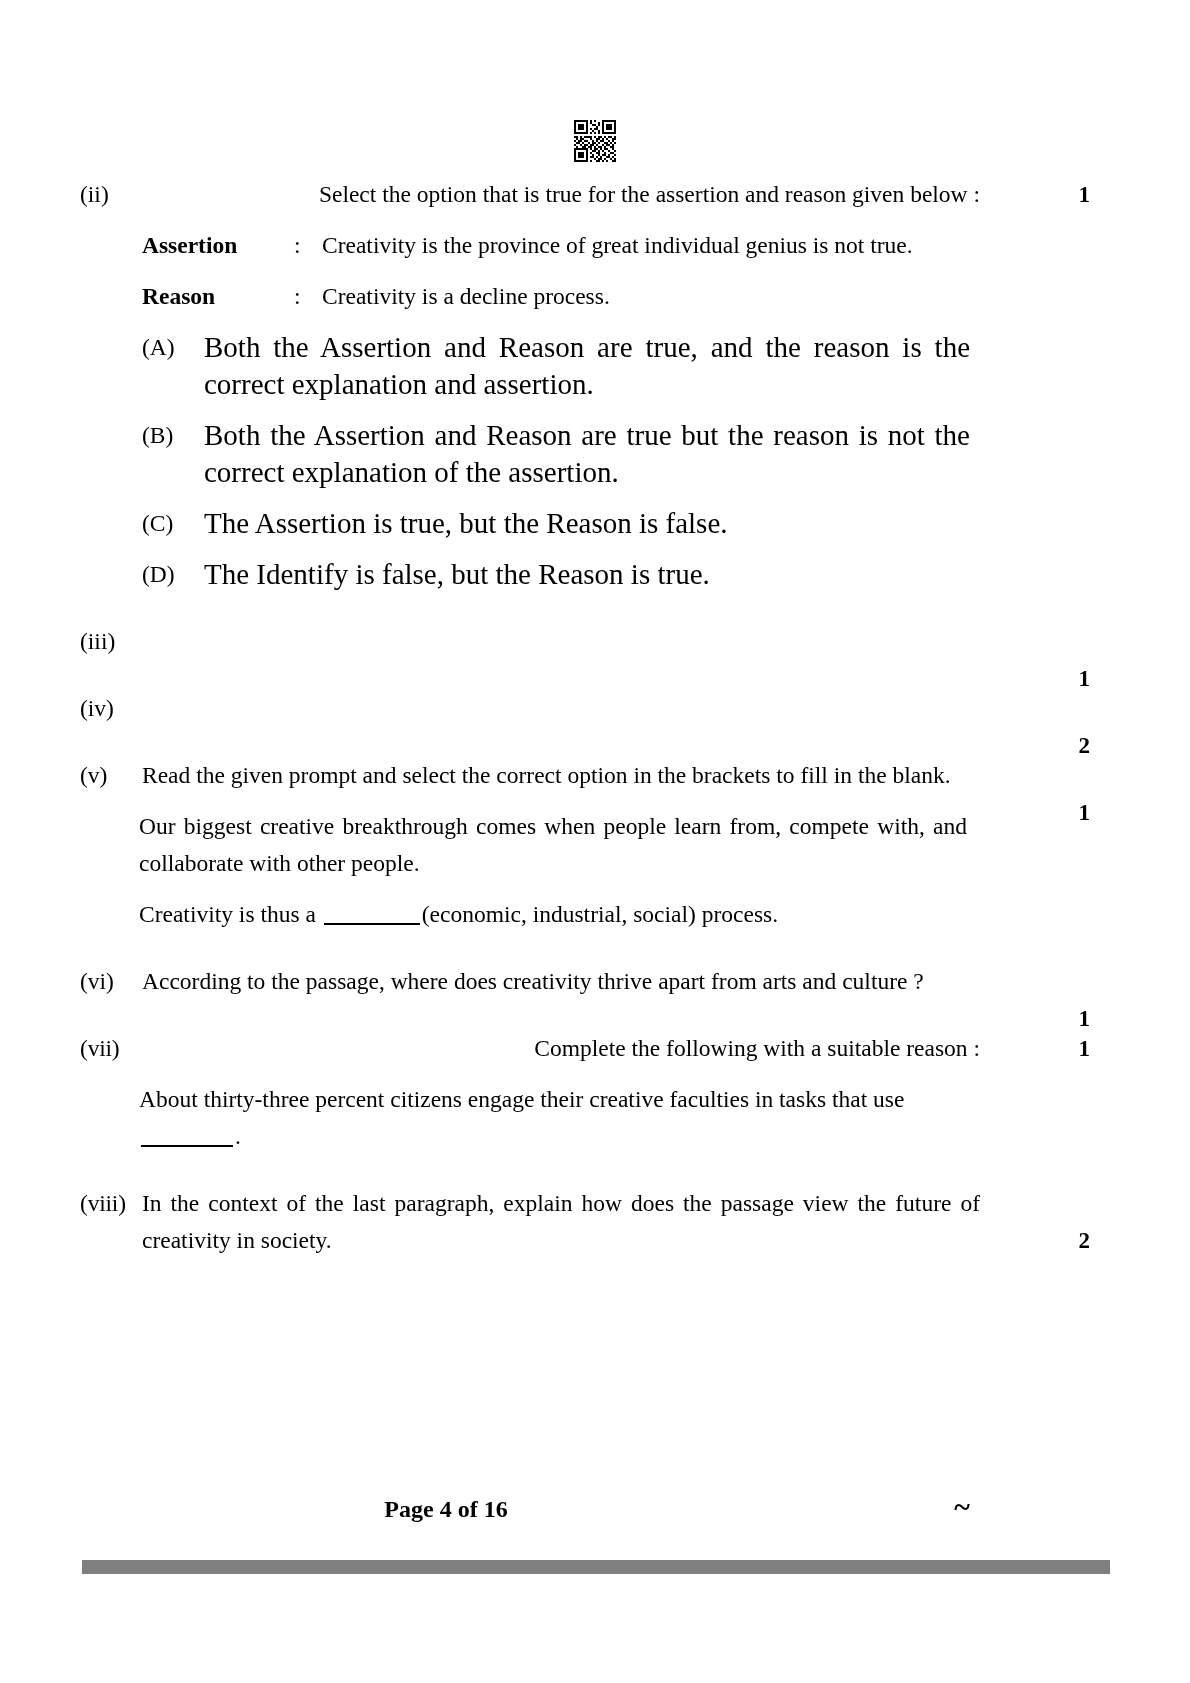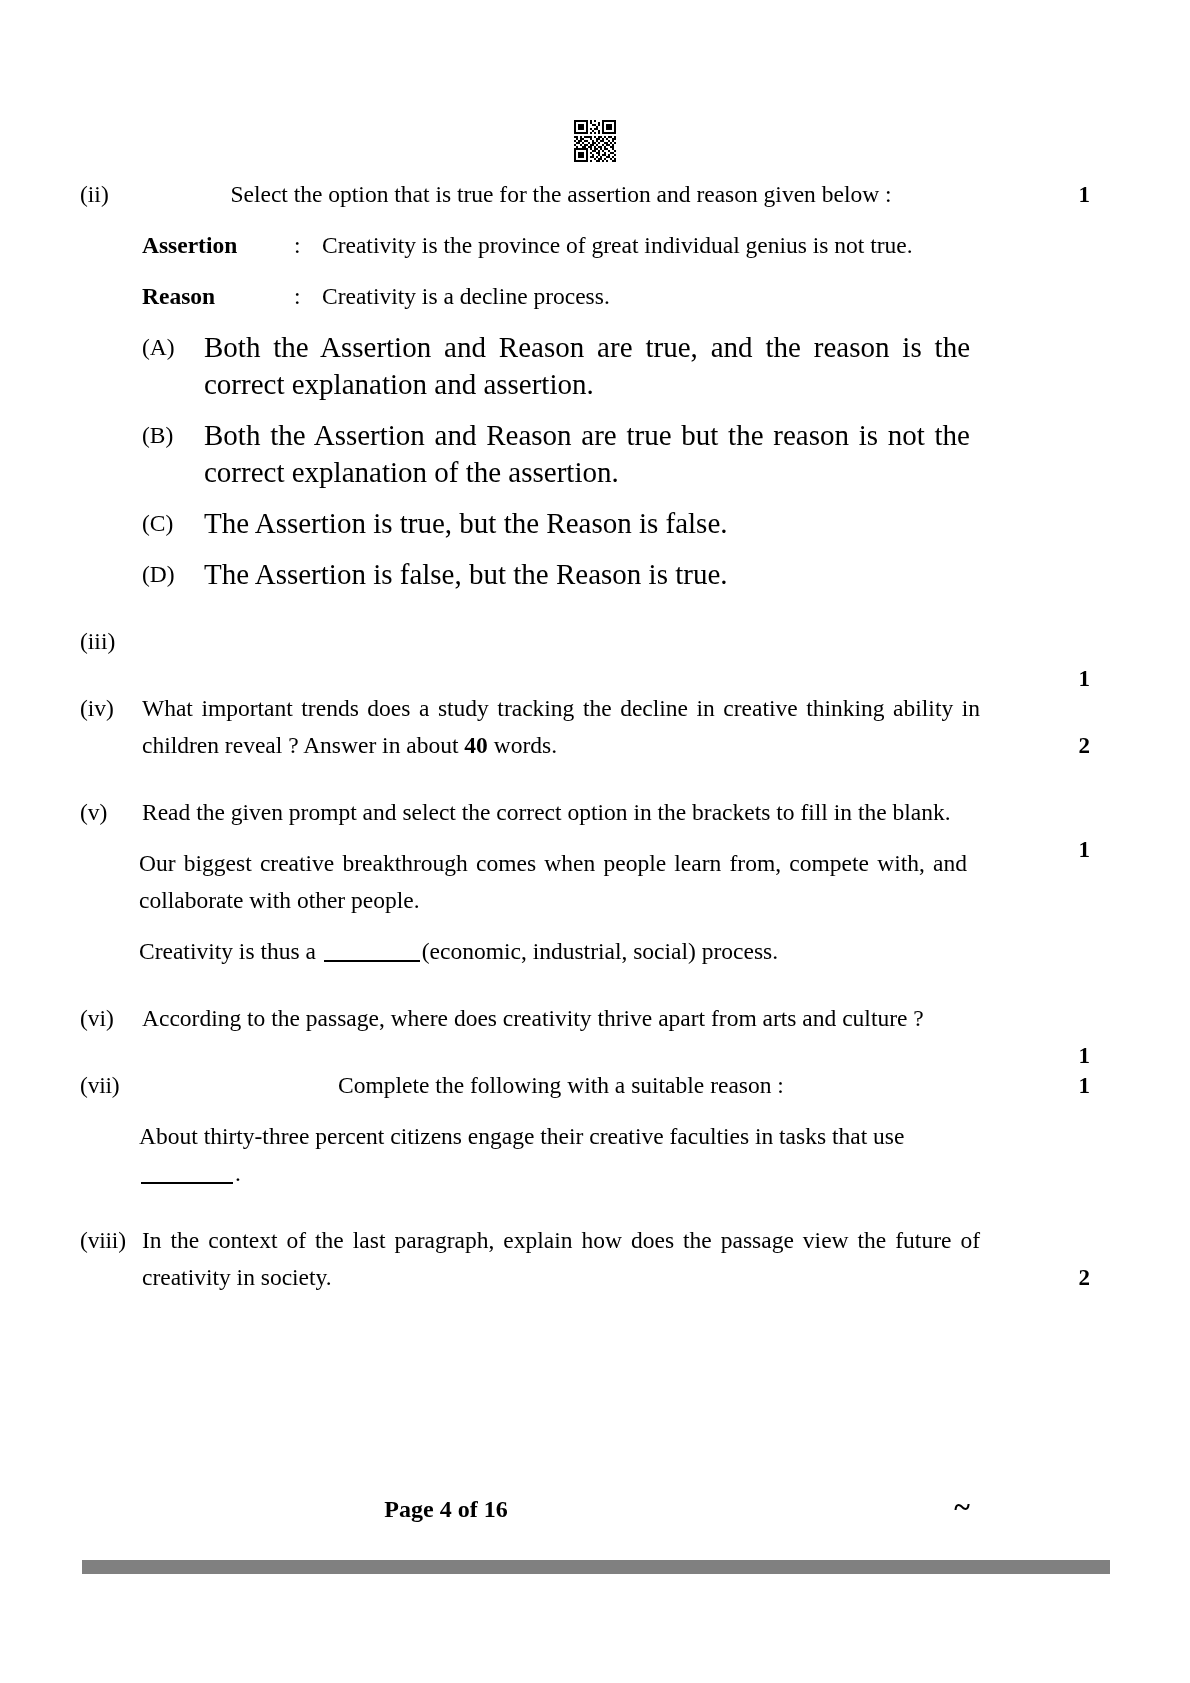--- a/index.html
+++ b/index.html
@@ -65,21 +65,21 @@
   }
   .qbody {
     flex: 1 1 auto;
     width: 828px;
     font-size: 23.5px;
     line-height: 37px;
     text-align: justify;
     text-justify: inter-word;
     hyphens: none;
   }
-  .qbody.nojust { text-align: center; }
+  .qbody.nojust { text-align: right; }
   .qmarks {
     width: 60px;
     flex: 0 0 60px;
     font-size: 23px;
     font-weight: bold;
     line-height: 37px;
     text-align: right;
     padding-left: 50px;
     box-sizing: content-box;
   }
@@ -397,42 +397,41 @@
       <div class="qmarks spacer">1</div>
     </div>
 
     <div class="gap-sm"></div>
 
     <div class="qrow">
       <div class="qnum"></div>
       <div class="qbody">
         <div class="opt-row">
           <div class="opt-num">(D)</div>
-          <div class="opt-text nojust">The Assertion is false, but the Reason is true.</div>
+          <div class="opt-text nojust">The Identify is false, but the Reason is true.</div>
         </div>
       </div>
       <div class="qmarks spacer">1</div>
     </div>
 
     <div class="gap-lg"></div>
 
     <div class="relblock">
       <div class="qrow">
         <div class="qnum">(iii)</div>
         <div class="qmarks spacer">1</div>
       </div>
       <div class="marks-abs" style="top:37px;">1</div>
     </div>
 
     <div class="gap-lg"></div>
 
     <div class="relblock">
       <div class="qrow">
         <div class="qnum">(iv)</div>
-        <div class="qbody"><span>What important trends does a study tracking the decline in creative thinking ability in children reveal ? Answer in about </span><b>40</b><span> words.</span></div>
         <div class="qmarks spacer">2</div>
       </div>
       <div class="marks-abs" style="top:37px;">2</div>
     </div>
 
     <div class="gap-lg"></div>
 
     <div class="relblock">
       <div class="qrow">
         <div class="qnum">(v)</div>

